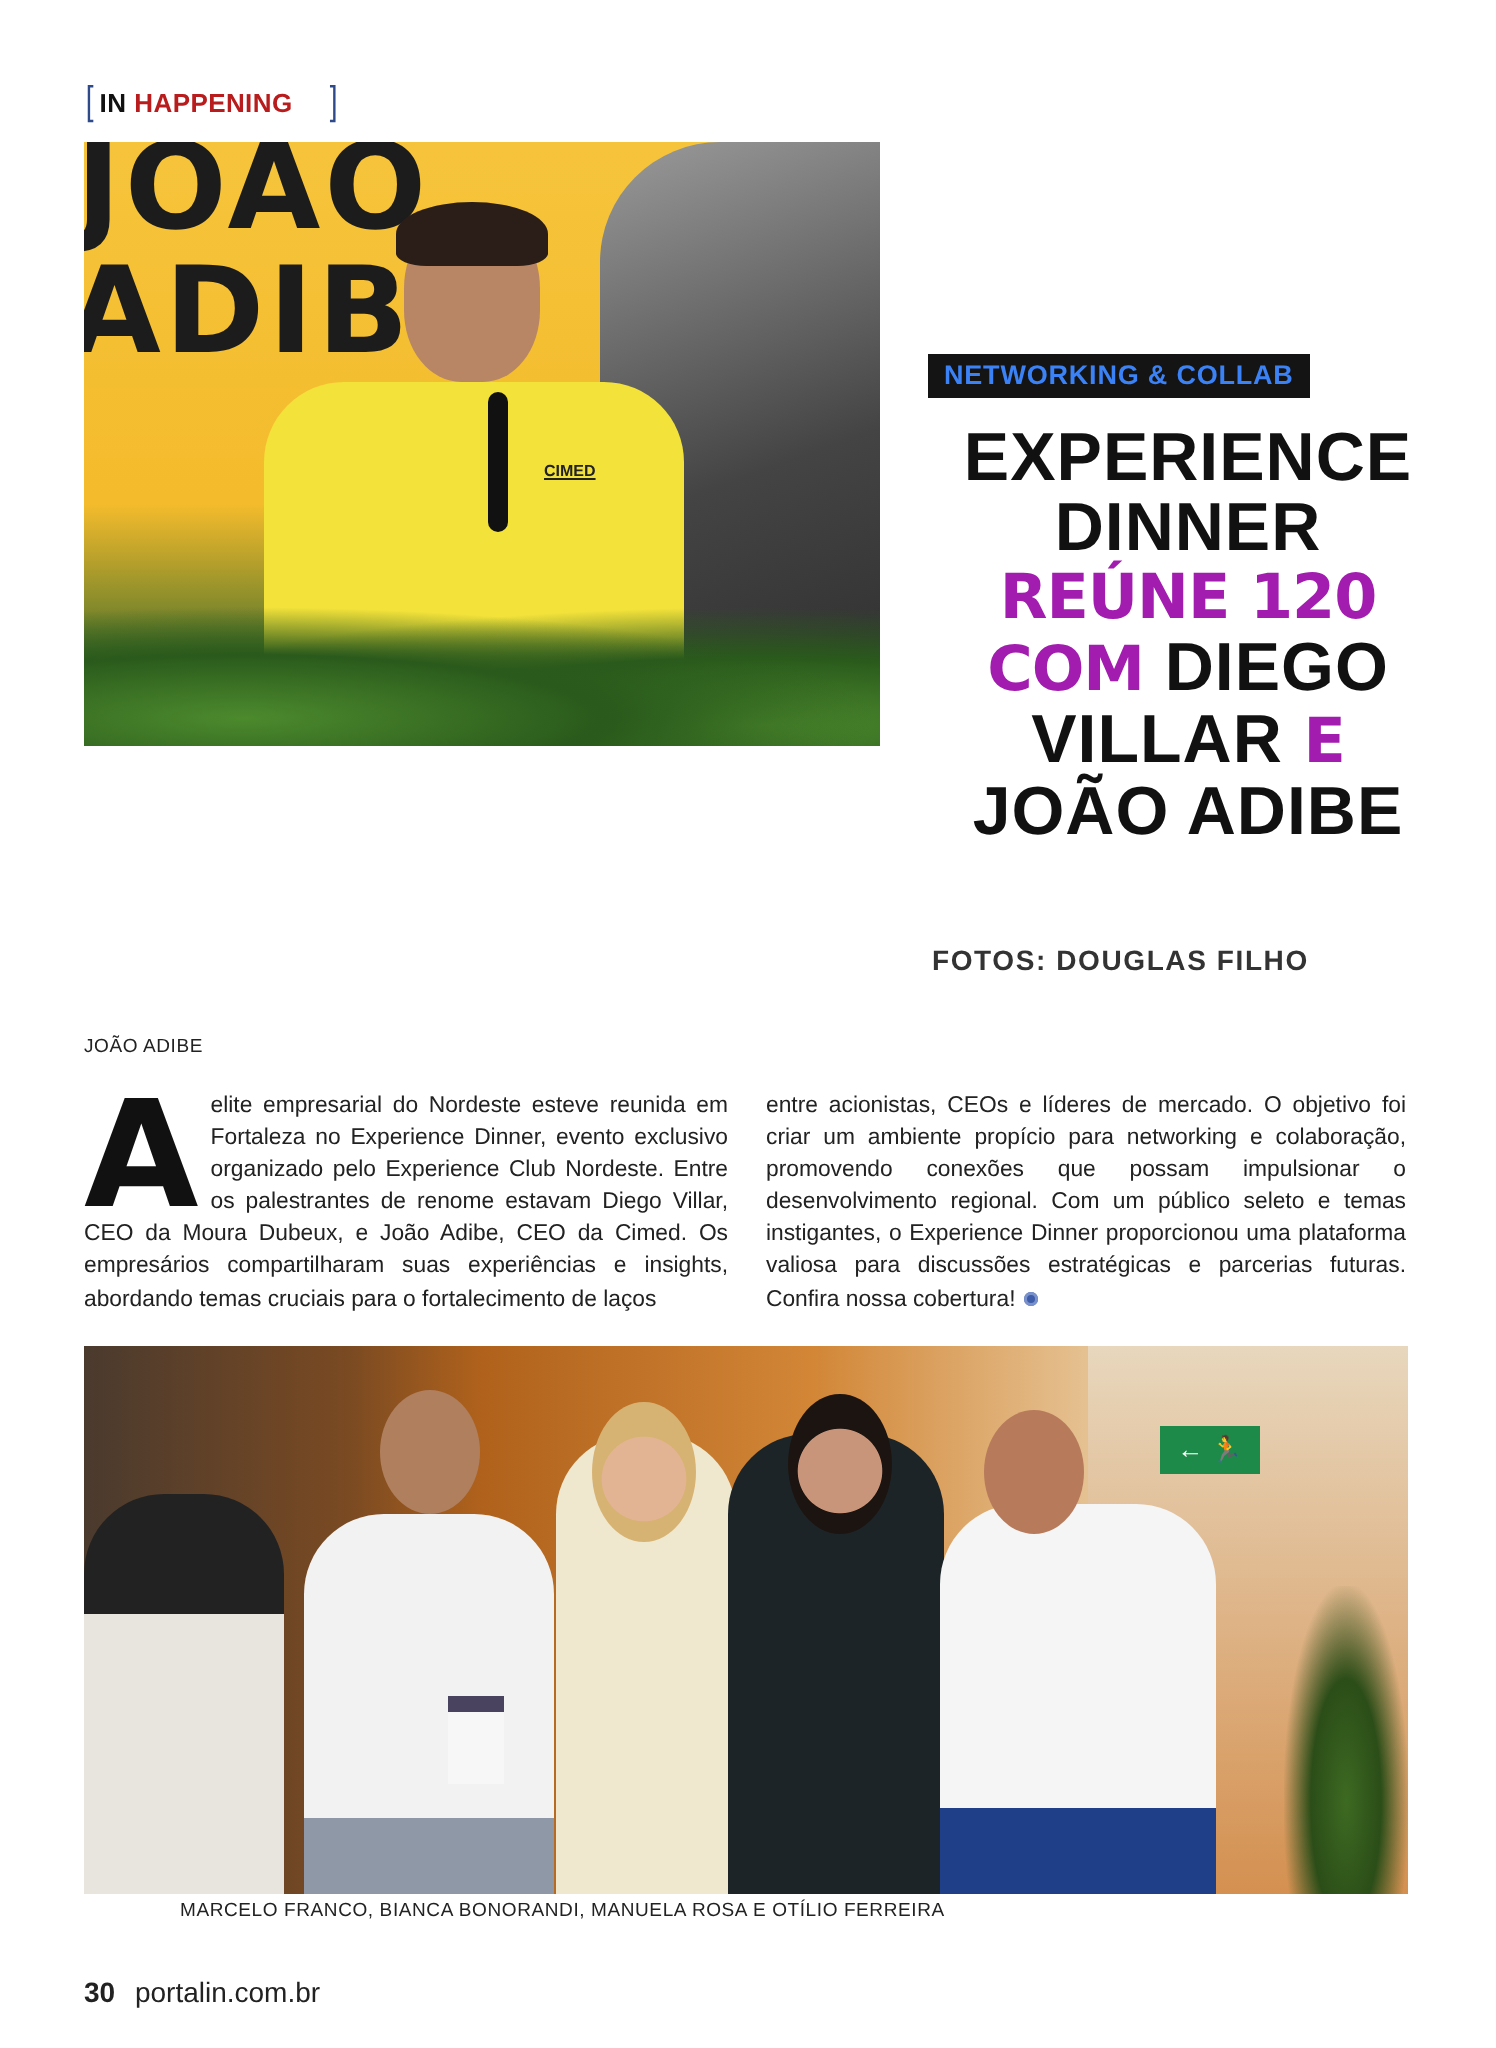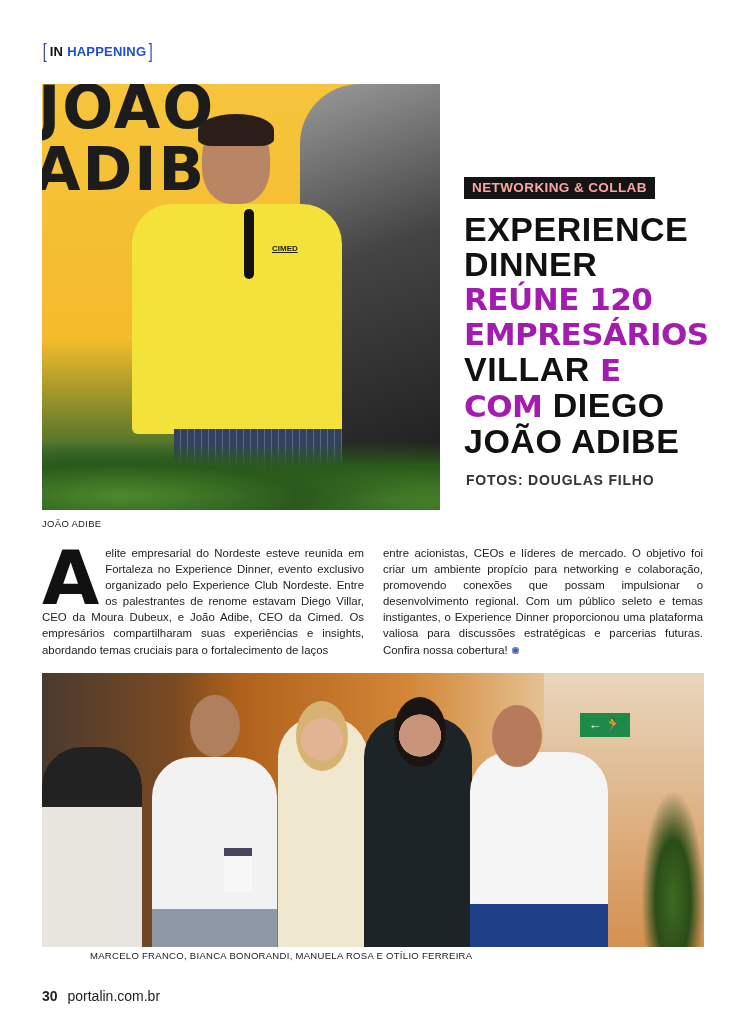--- a/index.html
+++ b/index.html
@@ -2,43 +2,43 @@
 <html><head>
 <meta charset="utf-8">
 <style>
   html, body { margin:0; padding:0; }
   body { width:748px; height:1024px; background:#ffffff; position:relative; overflow:hidden;
          font-family:"Liberation Sans", sans-serif; color:#1a1a1a; }
   .section-tag { position:absolute; left:42px; top:41px; height:20px; display:flex; align-items:center;
                  font-weight:bold; font-size:13px; letter-spacing:0.2px; }
   .bracket { color:#2f4a8a; font-size:20px; font-weight:normal; line-height:20px; transform:scaleX(0.7); }
   .tag-in { color:#111; margin-left:2px; }
-  .tag-hap { color:#1d4ed8; margin-left:4px; margin-right:2px; }
+  .tag-hap { color:#b91c1c; margin-left:4px; margin-right:18px; }
 
   .photo { position:absolute; overflow:hidden; }
-  .photo1 { left:42px; top:84px; width:398px; height:426px;
+  .photo1 { left:42px; top:71px; width:398px; height:302px;
             background:linear-gradient(180deg,#f6c43b 0%,#f4bb2c 60%,#3d6b2b 88%,#2c4f1f 100%); }
   .p1-text { position:absolute; font-weight:900; color:#1c1c1c; font-size:60px; letter-spacing:2px; font-family:"DejaVu Sans", sans-serif; }
   .p1-bgperson { position:absolute; right:0; top:0; width:140px; height:380px;
                  background:linear-gradient(160deg,#9a9a9a 0%,#444 45%,#1f1f1f 100%); border-top-left-radius:60px; }
   .p1-man-head { position:absolute; left:160px; top:35px; width:68px; height:85px; border-radius:45% 45% 42% 42%; background:#b98665; }
   .p1-man-hair { position:absolute; left:156px; top:30px; width:76px; height:32px; border-radius:50% 50% 20% 20%; background:#2b1e18; }
   .p1-shirt { position:absolute; left:90px; top:120px; width:210px; height:230px; background:#f3e23a; border-radius:40px 40px 6px 6px; }
   .p1-pants { position:absolute; left:132px; top:345px; width:168px; height:81px;
               background:repeating-linear-gradient(90deg,#33415e 0 6px,#5b6a8a 6px 7px); }
   .p1-plants { position:absolute; left:0; bottom:0; width:100%; height:70px;
                background:radial-gradient(ellipse at 20% 80%,#4c8a2d 0,#2a5a1c 40%,transparent 70%),
                           radial-gradient(ellipse at 85% 85%,#4c8a2d 0,#2a5a1c 40%,transparent 70%); }
 
   .caption { position:absolute; font-size:9.5px; letter-spacing:0.3px; color:#222; text-transform:uppercase; }
 
   .category-badge { position:absolute; left:464px; top:177px; height:22px; padding:0 8px; background:#141414;
-                    color:#fca5a5; font-weight:bold; font-size:13.5px; line-height:22px; letter-spacing:0.4px; }
+                    color:#3b82f6; font-weight:bold; font-size:13.5px; line-height:22px; letter-spacing:0.4px; }
   .headline { position:absolute; left:464px; top:212px; width:260px; font-size:34px; line-height:35px;
-              letter-spacing:0.5px; color:#111; text-transform:uppercase; }
+              letter-spacing:0.5px; color:#111; text-transform:uppercase;text-align:center; }
   .headline .b { font-weight:bold; }
   .headline .l { font-weight:bold; color:#a21caf; font-family:"DejaVu Sans", sans-serif; font-size:31px; letter-spacing:-0.5px; }
   .credit { position:absolute; left:466px; top:472px; font-size:14px; font-weight:bold; letter-spacing:0.8px; color:#333; }
 
   .body-col { position:absolute; font-size:11.4px; line-height:16.1px; color:#222; text-align:justify; }
   .col1 { left:42px; top:545px; width:322px; }
   .col2 { left:383px; top:545px; width:320px; }
   .dropcap { float:left; font-size:74px; line-height:58px; font-weight:900; margin:4px 6px 0 0; color:#111; font-family:"DejaVu Sans", sans-serif; }
   .end-dot { display:inline-block; width:7px; height:7px; border-radius:50%; background:#3e5da8; margin-left:4px; vertical-align:middle; box-shadow:inset 0 0 0 1.5px #7a92cc; }
 
@@ -76,23 +76,22 @@
   <div class="p1-pants"></div>
   <div class="p1-plants"></div>
 </div>
 <div class="caption" style="left:42px; top:518px;">JOÃO ADIBE</div>
 
 <div class="category-badge">NETWORKING &amp; COLLAB</div>
 <div class="headline">
   <div class="b">EXPERIENCE</div>
   <div class="b">DINNER</div>
   <div class="l">REÚNE 120</div>
-  <div class="l">EMPRESÁRIOS</div>
+  <div><span class="l">COM </span><span class="b">DIEGO</span></div>
   <div><span class="b">VILLAR</span><span class="l"> E</span></div>
-  <div><span class="l">COM </span><span class="b">DIEGO</span></div>
   <div class="b">JOÃO ADIBE</div>
 </div>
 <div class="credit">FOTOS: DOUGLAS FILHO</div>
 
 <div class="body-col col1">
   <span class="dropcap">A</span>
   <span>elite empresarial do Nordeste esteve reunida em Fortaleza no Experience Dinner, evento exclusivo organizado pelo Experience Club Nordeste. Entre os palestrantes de renome estavam Diego Villar, CEO da Moura Dubeux, e João Adibe, CEO da Cimed. Os empresários compartilharam suas experiências e insights, abordando temas cruciais para o fortalecimento de laços</span>
 </div>
 <div class="body-col col2">
   <span>entre acionistas, CEOs e líderes de mercado. O objetivo foi criar um ambiente propício para networking e colabo­ração, promovendo conexões que possam impulsionar o desenvolvimento regional. Com um público seleto e temas instigantes, o Experience Dinner proporcionou uma pla­taforma valiosa para discussões estratégicas e parcerias futuras. Confira nossa cobertura!</span><span class="end-dot"></span>

